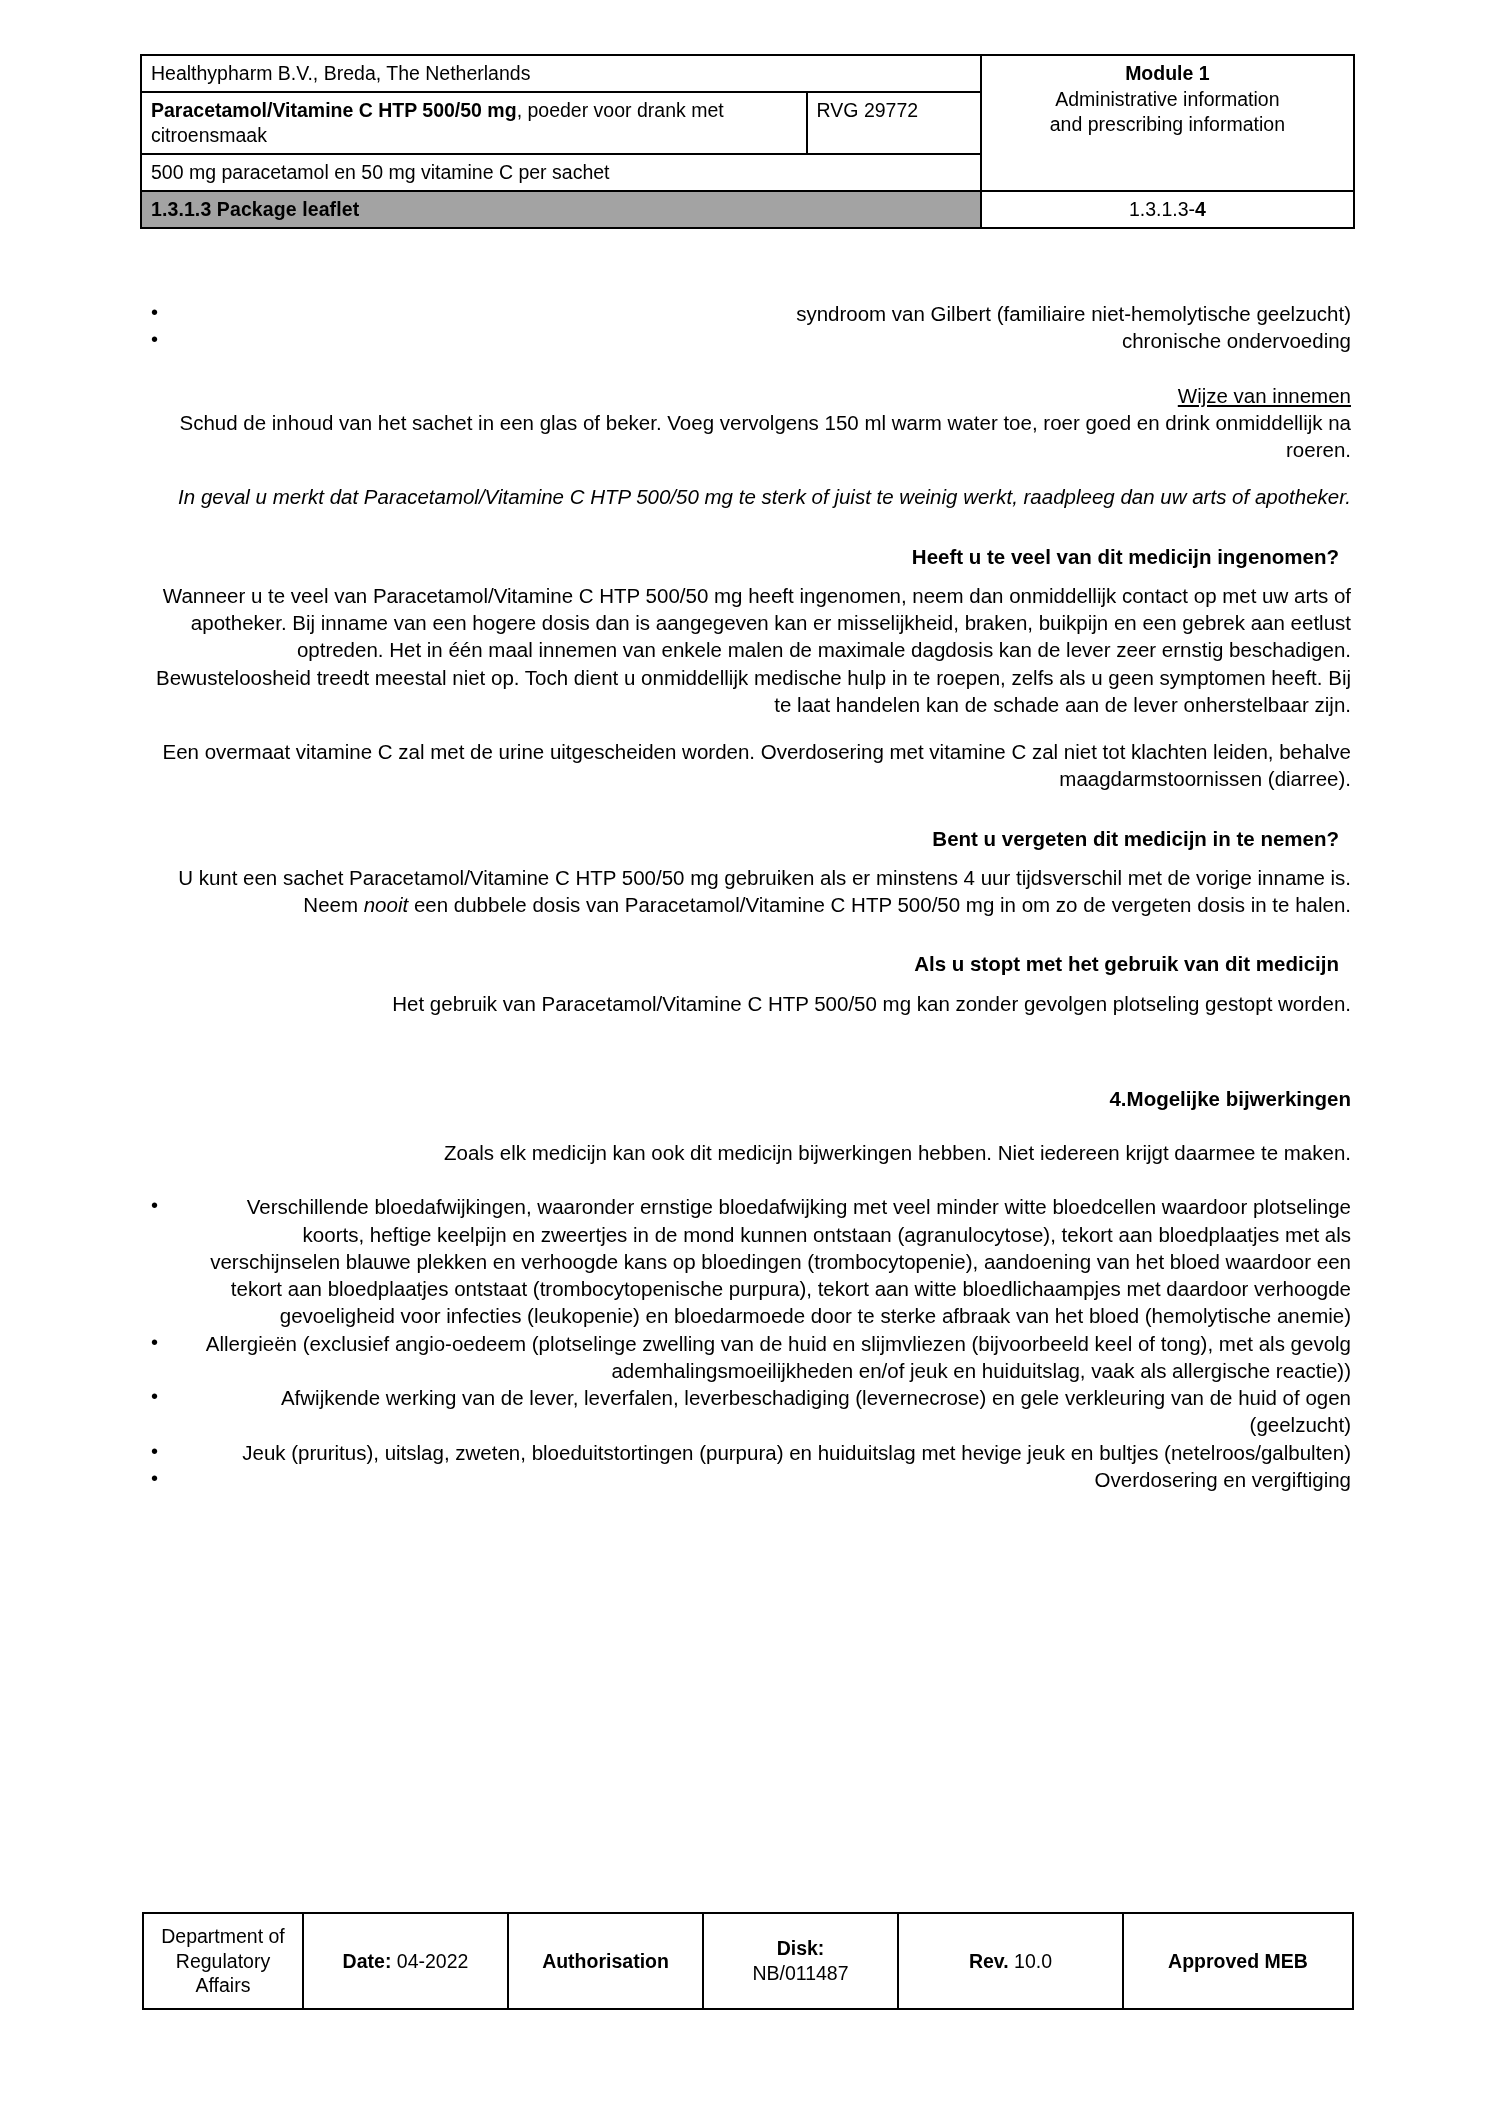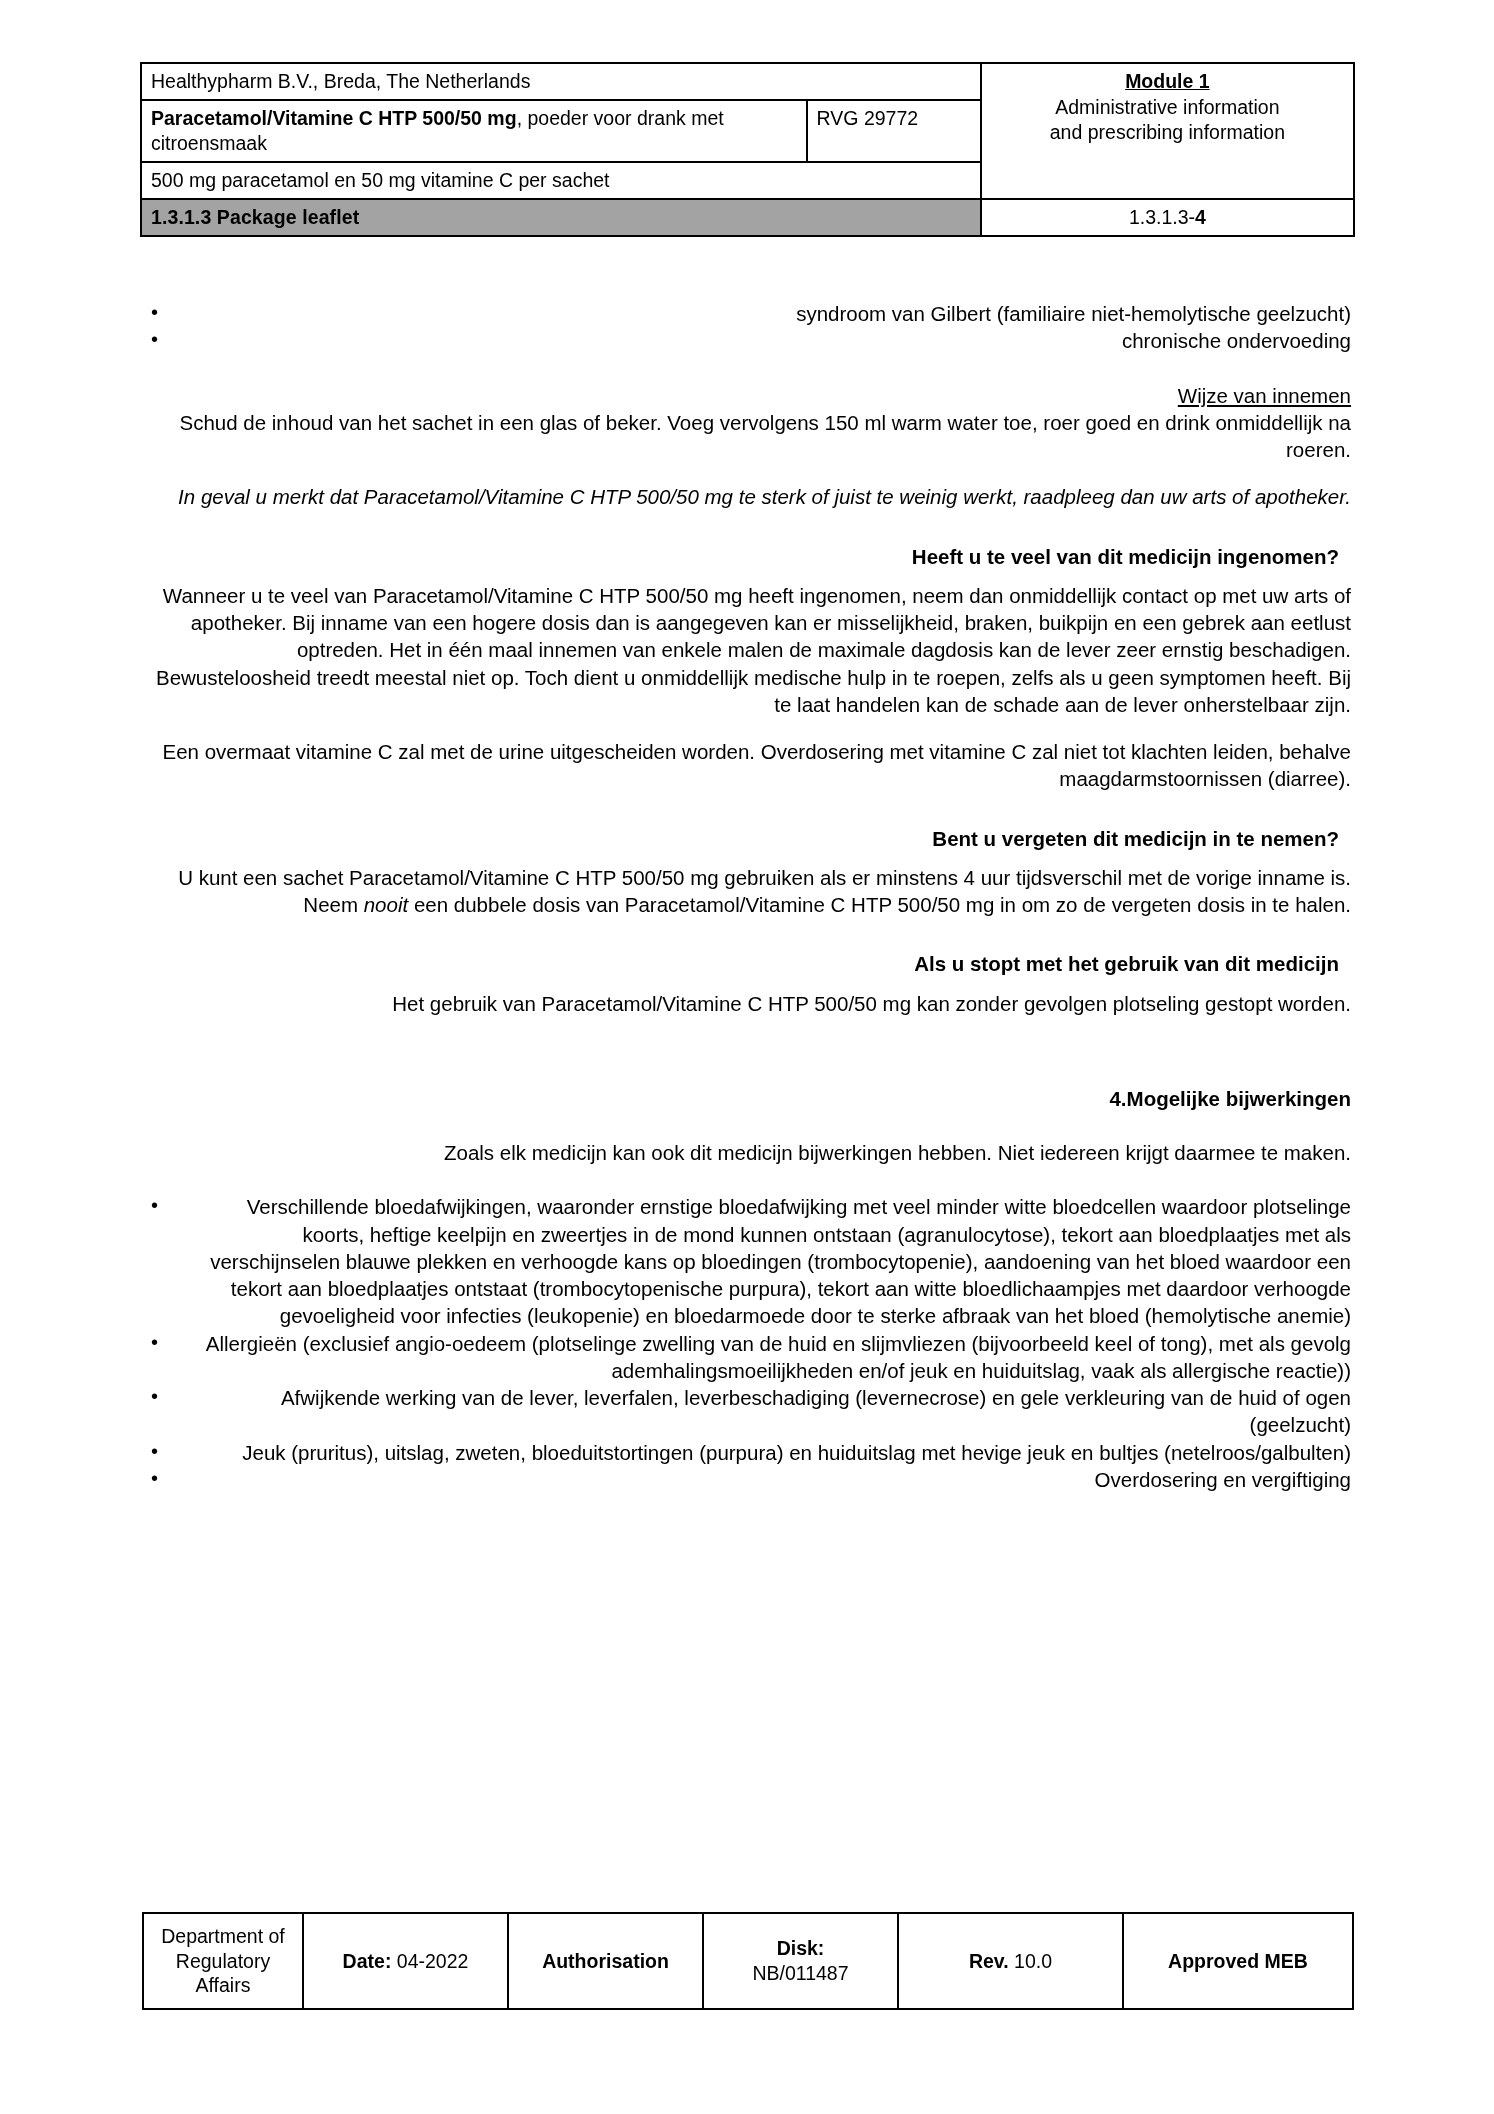--- a/index.html
+++ b/index.html
@@ -22,21 +22,21 @@
     left: 0; top: 0;
     width: 1494px;
     height: 2114px;
     padding: 0;
   }
 
   
   .header-table {
     position: absolute;
     left: 140px;
-    top: 62px;
+    top: 54px;
     width: 1215px;
     border-collapse: collapse;
     table-layout: fixed;
   }
   .header-table td {
     border: 2px solid #000;
     padding: 5px 9px;
     vertical-align: top;
     font-size: 19.5px;
     line-height: 1.28;
@@ -52,21 +52,20 @@
   }
   .hdr-module {
     text-align: center;
     vertical-align: middle;
     line-height: 1.3;
   }
   .hdr-module .mod-title {
     font-weight: bold;
     display: block;
     margin-bottom: 1px;
-    text-decoration: underline;
   }
   .hdr-leaflet {
     background: #a3a3a3;
     font-weight: bold;
     font-size: 25px;
     padding: 6px 9px 8px 9px;
     letter-spacing: 0.1px;
   }
   .hdr-pagenum {
     text-align: center;

